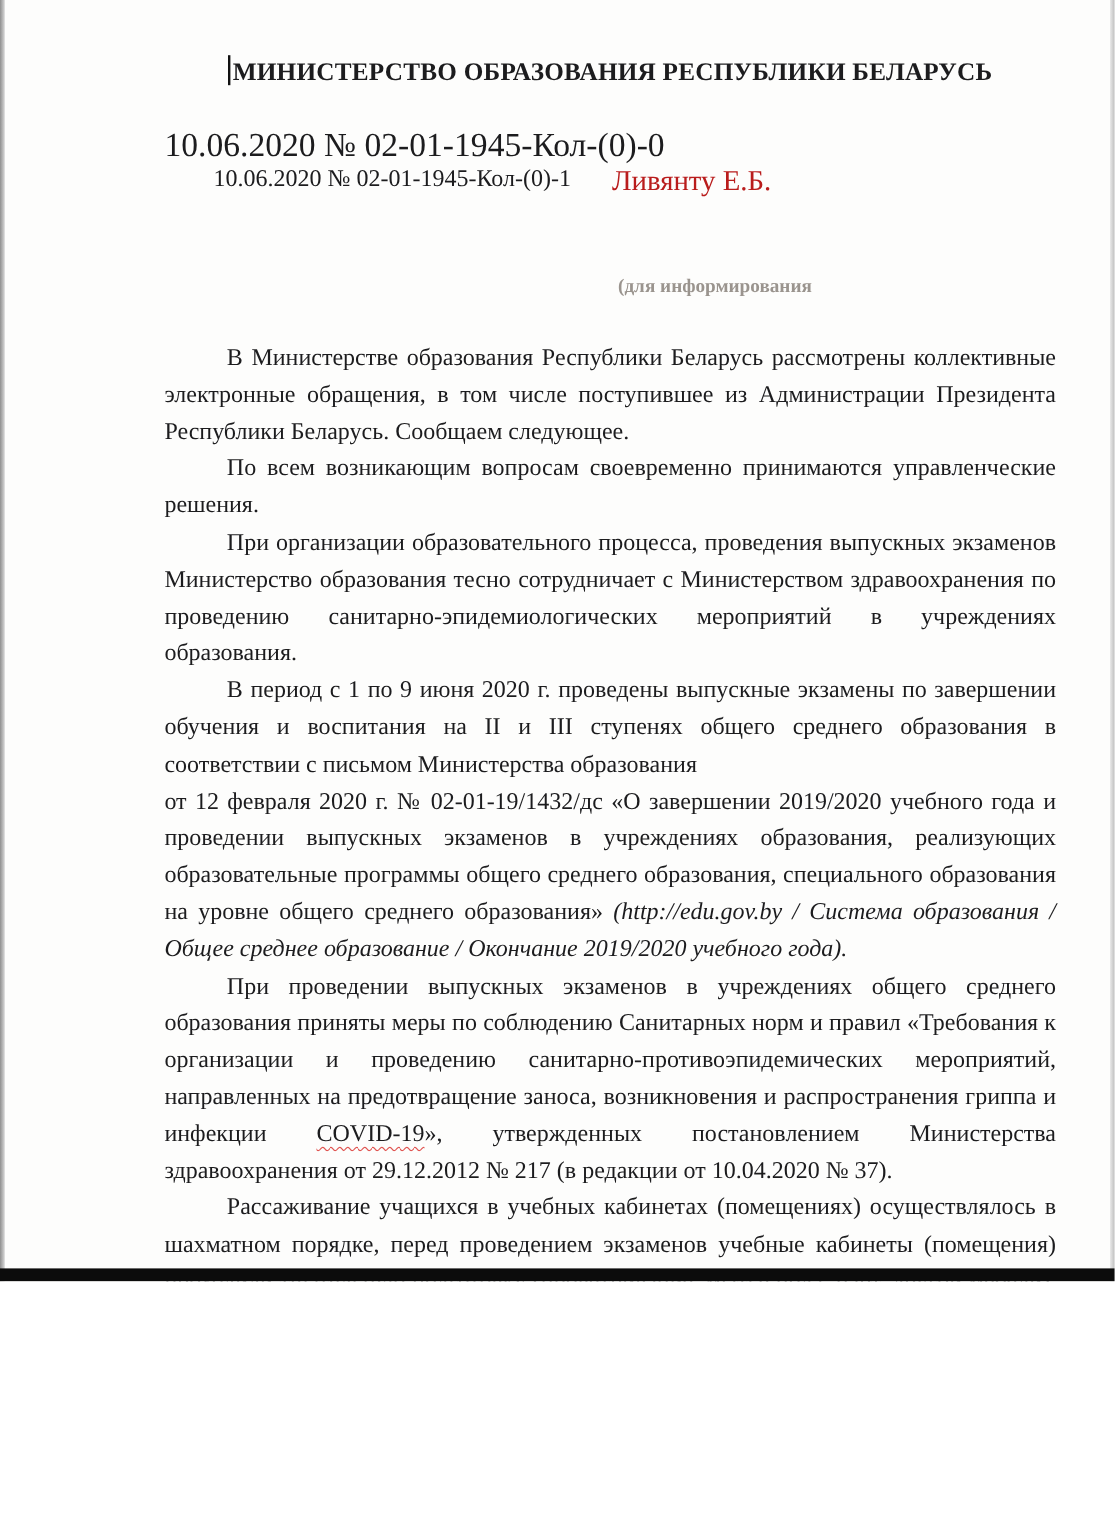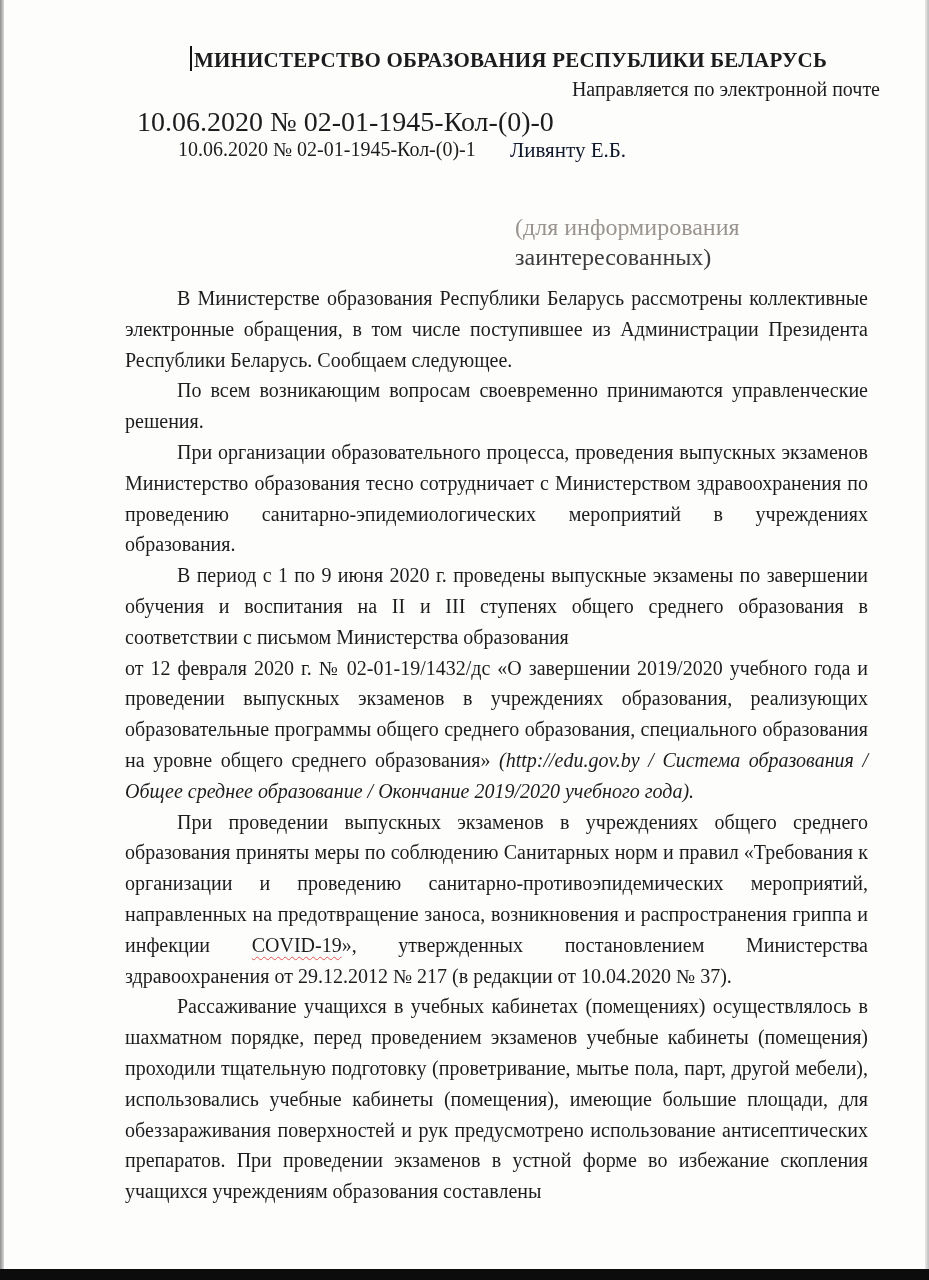--- a/index.html
+++ b/index.html
@@ -3,21 +3,21 @@
 <meta charset="utf-8">
 <style>
   html, body {
     margin: 0;
     padding: 0;
     background: #ffffff;
   }
   .page {
     position: relative;
     width: 929px;
-    height: 1280px;
+    height: 1068px;
     background: #fdfdfc;
     overflow: hidden;
     font-family: "Liberation Serif", "DejaVu Serif", serif;
     color: #1c1c1e;
   }
   .edge-left {
     position: absolute;
     left: 0; top: 0; bottom: 0;
     width: 4px;
     background: linear-gradient(to right, #8f8f8f, #d9d9d9);
@@ -72,36 +72,37 @@
     left: 137px;
     top: 138px;
     font-size: 20px;
     white-space: nowrap;
     margin-left: 41px;
   }
   .addressee {
     position: absolute;
     left: 510px;
     top: 138px;
-    font-size: 21px;
-    color: #0f172a;
+    font-size: 24px;
+    color: #b91c1c;
     white-space: nowrap;
   }
   .purpose-note {
     position: absolute;
     left: 515px;
-    top: 212px;
-    font-size: 24px;
+    top: 224px;
+    font-size: 16px;
     line-height: 30px;
+    font-weight: bold;
   }
   .purpose-note .line1 { color: #9a948e; }
   .purpose-note .line2 { color: #3c3c3e; }
   .doc-body {
     position: absolute;
-    left: 125px;
+    left: 137px;
     top: 283px;
     width: 743px;
     font-size: 20px;
     line-height: 30.8px;
     text-align: justify;
   }
   .doc-body p {
     margin: 0;
     text-indent: 52px;
   }
@@ -122,29 +123,27 @@
 
 <div class="page">
 
   <div class="edge-left"></div>
   <div class="edge-right"></div>
 
   <div class="doc-title">
     <span class="text-cursor"></span><span>МИНИСТЕРСТВО ОБРАЗОВАНИЯ РЕСПУБЛИКИ БЕЛАРУСЬ</span>
   </div>
 
-  <div class="delivery-note">Направляется по электронной почте</div>
 
   <div class="ref-line-1">10.06.2020 № 02-01-1945-Кол-(0)-0</div>
   <div class="ref-line-2">10.06.2020 № 02-01-1945-Кол-(0)-1</div>
   <div class="addressee">Ливянту Е.Б.</div>
 
   <div class="purpose-note">
     <div class="line1">(для информирования</div>
-    <div class="line2">заинтересованных)</div>
   </div>
 
   <div class="doc-body">
       <p class=""><span>В Министерстве образования Республики Беларусь рассмотрены коллективные электронные обращения, в том числе поступившее из Администрации Президента Республики Беларусь. Сообщаем следующее.</span></p>
       <p class=""><span>По всем возникающим вопросам своевременно принимаются управленческие решения.</span></p>
       <p class=""><span>При организации образовательного процесса, проведения выпускных экзаменов Министерство образования тесно сотрудничает с Министерством здравоохранения по проведению санитарно-эпидемиологических мероприятий в учреждениях образования.</span></p>
       <p class=""><span>В период с 1 по 9 июня 2020 г. проведены выпускные экзамены по завершении обучения и воспитания на II и III ступенях общего среднего образования в соответствии с письмом Министерства образования</span></p>
       <p class="no-indent"><span>от 12 февраля 2020 г. № 02-01-19/1432/дс «О завершении 2019/2020 учебного года и проведении выпускных экзаменов в учреждениях образования, реализующих образовательные программы общего среднего образования, специального образования на уровне общего среднего образования» </span><span class="seg-italic">(http://edu.gov.by / Система образования / Общее среднее образование / Окончание 2019/2020 учебного года).</span></p>
       <p class=""><span>При проведении выпускных экзаменов в учреждениях общего среднего образования приняты меры по соблюдению Санитарных норм и правил «Требования к организации и проведению санитарно-противоэпидемических мероприятий, направленных на предотвращение заноса, возникновения и распространения гриппа и инфекции </span><span class="seg-spellcheck">COVID-19</span><span>», утвержденных постановлением Министерства здравоохранения от 29.12.2012 № 217 (в редакции от 10.04.2020 № 37).</span></p>
       <p class=""><span>Рассаживание учащихся в учебных кабинетах (помещениях) осуществлялось в шахматном порядке, перед проведением экзаменов учебные кабинеты (помещения) проходили тщательную подготовку (проветривание, мытье пола, парт, другой мебели), использовались учебные кабинеты (помещения), имеющие большие площади, для обеззараживания поверхностей и рук предусмотрено использование антисептических препаратов. При проведении экзаменов в устной форме во избежание скопления учащихся учреждениям образования составлены</span></p>

